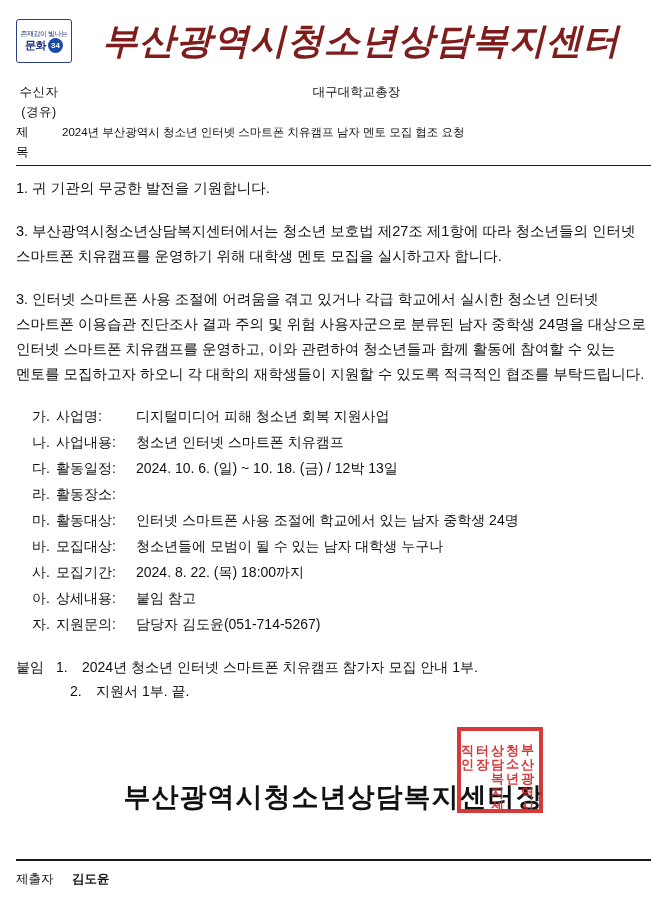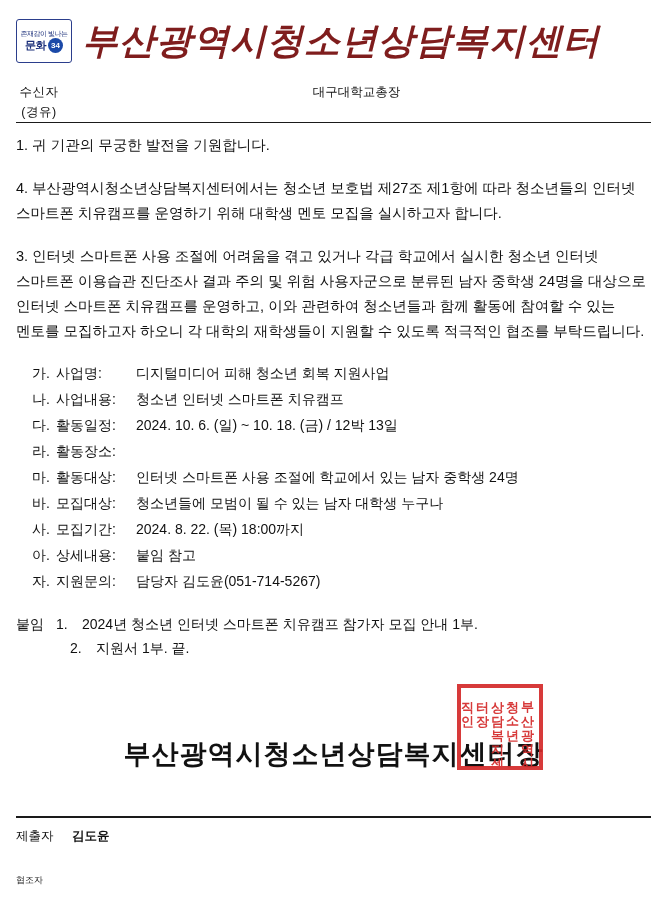--- a/index.html
+++ b/index.html
@@ -22,20 +22,21 @@
     box-sizing: border-box;
     padding: 0 16px;
   }
 
   
   .doc-header {
     display: flex;
     align-items: center;
     padding-top: 12px;
     height: 58px;
+    gap: 20px;
   }
   .logo {
     width: 56px;
     height: 44px;
     border: 1px solid #2b3e8c;
     border-radius: 3px;
     display: flex;
     flex-direction: column;
     align-items: center;
     justify-content: center;
@@ -259,25 +260,29 @@
 
   <div class="meta">
     <div class="meta-row">
       <div class="meta-label">수신자</div>
       <div class="meta-value">대구대학교총장</div>
     </div>
     <div class="meta-row">
       <div class="meta-label">(경유)</div>
       <div class="meta-value"></div>
     </div>
+    <div class="subject-row">
+      <div class="subject-label">제 목</div>
+      <div class="subject-value">2024년 부산광역시 청소년 인터넷 스마트폰 치유캠프 남자 멘토 모집 협조 요청</div>
+    </div>
   </div>
   <div class="rule"></div>
 
   <p class="para">1. 귀 기관의 무궁한 발전을 기원합니다.</p>
-  <p class="para">4. 부산광역시청소년상담복지센터에서는 청소년 보호법 제27조 제1항에 따라 청소년들의 인터넷 스마트폰 치유캠프를 운영하기 위해 대학생 멘토 모집을 실시하고자 합니다.</p>
+  <p class="para">3. 부산광역시청소년상담복지센터에서는 청소년 보호법 제27조 제1항에 따라 청소년들의 인터넷 스마트폰 치유캠프를 운영하기 위해 대학생 멘토 모집을 실시하고자 합니다.</p>
   <p class="para tight">3. 인터넷 스마트폰 사용 조절에 어려움을 겪고 있거나 각급 학교에서 실시한 청소년 인터넷 스마트폰 이용습관 진단조사 결과 주의 및 위험 사용자군으로 분류된 남자 중학생 24명을 대상으로 인터넷 스마트폰 치유캠프를 운영하고, 이와 관련하여 청소년들과 함께 활동에 참여할 수 있는 멘토를 모집하고자 하오니 각 대학의 재학생들이 지원할 수 있도록 적극적인 협조를 부탁드립니다.</p>
 
   <div class="items">
     <div class="item">
       <span class="item-marker">가.</span>
       <span class="item-key">사업명:</span>
       <span class="item-val">디지털미디어 피해 청소년 회복 지원사업</span>
     </div>
     <div class="item">
       <span class="item-marker">나.</span>

